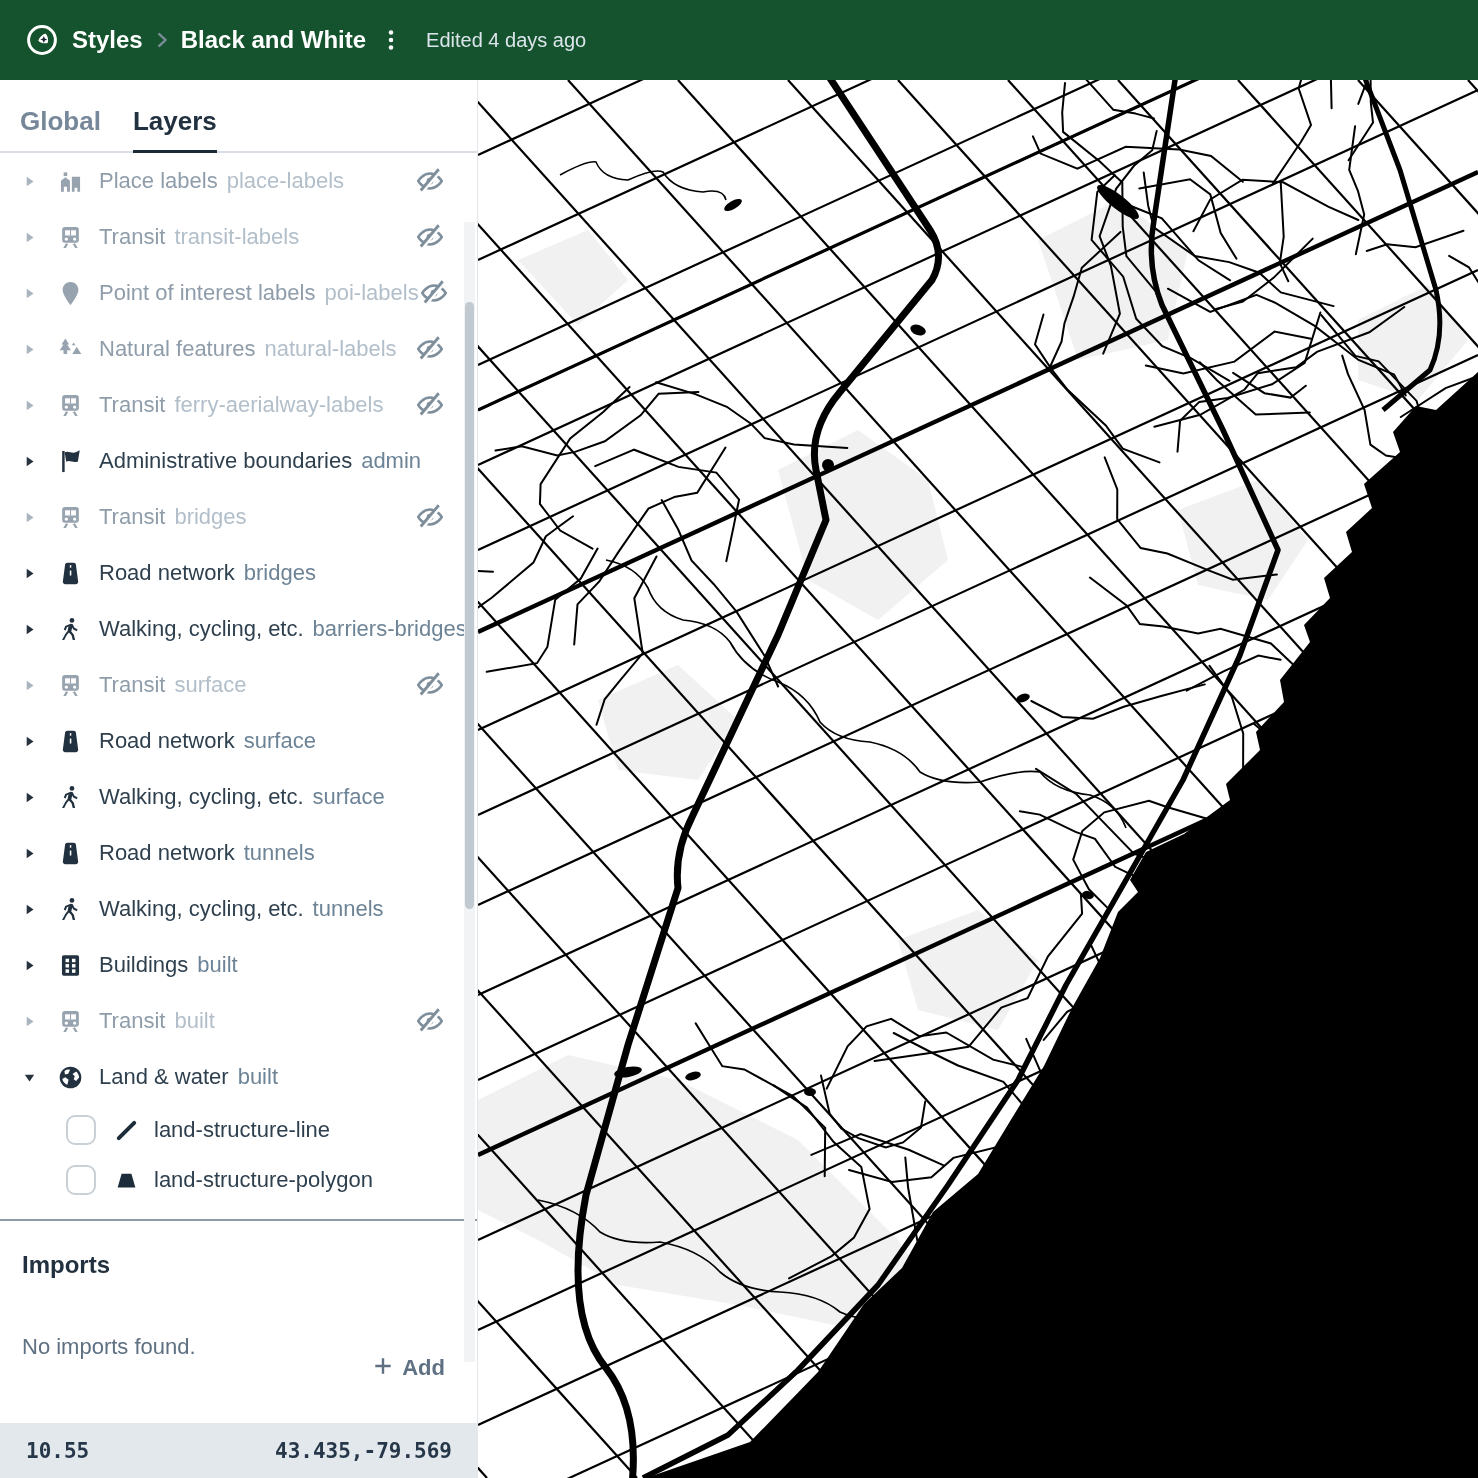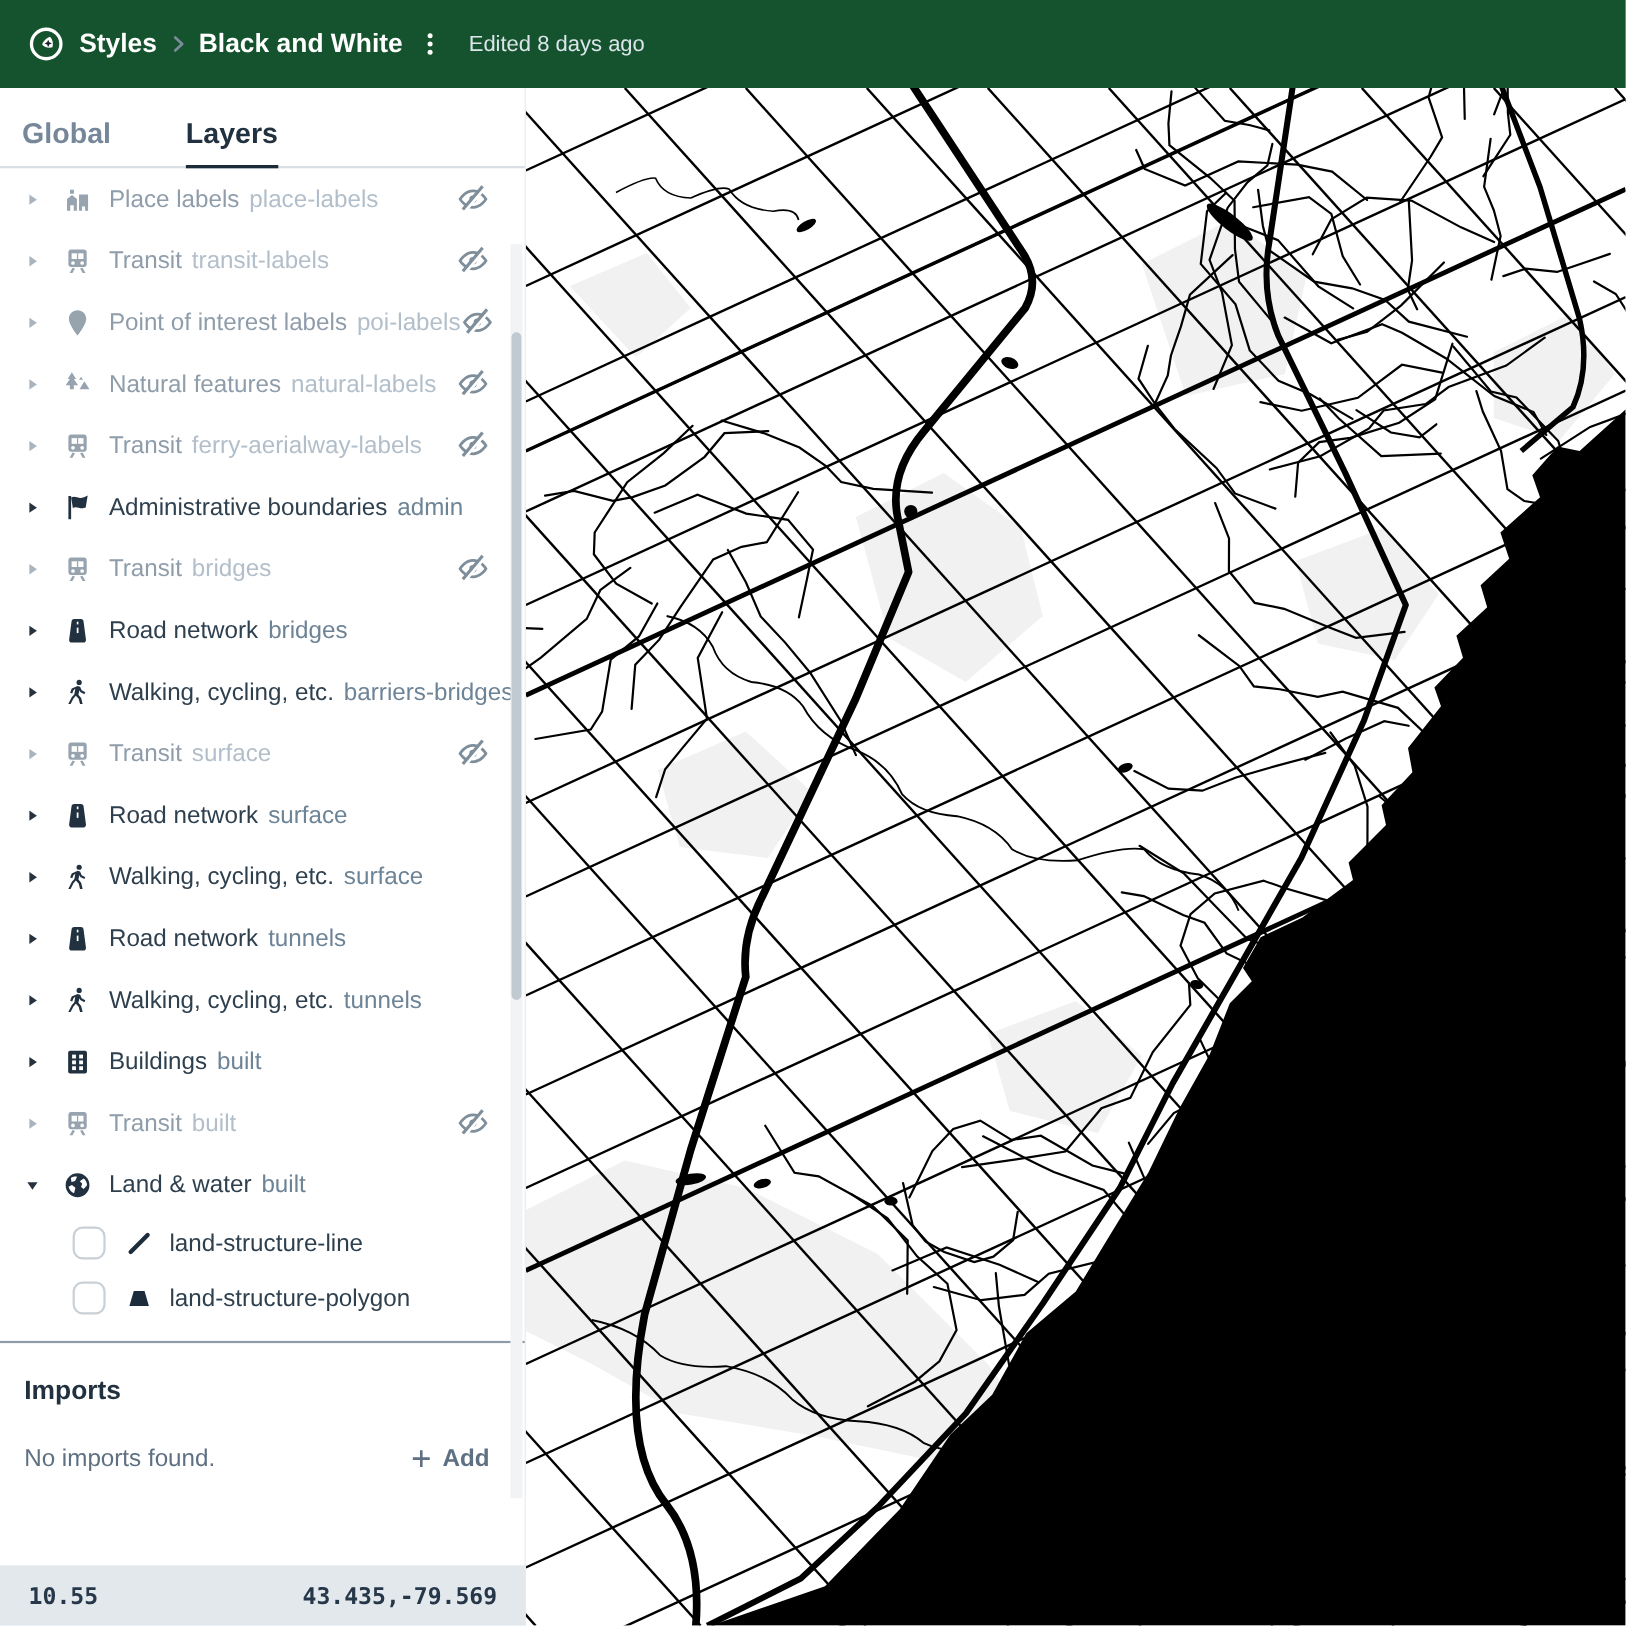--- a/index.html
+++ b/index.html
@@ -13,21 +13,21 @@
   .crumb-root{color:#fff;font-size:24px;font-weight:700;margin-left:14px;cursor:pointer;}
   .chev{width:22px;height:22px;margin:0 8px;flex:none;}
   .crumb-title{color:#fff;font-size:24px;font-weight:700;}
   .kebab{width:26px;height:26px;margin-left:12px;flex:none;cursor:pointer;}
   .edited{color:#dde5ec;font-size:20px;margin-left:22px;}
 
   
   .sidebar{position:absolute;top:80px;left:0;width:478px;height:1398px;background:#fff;
            border-right:1px solid #e2e6ea;box-sizing:border-box;}
   .tabs{display:flex;align-items:flex-end;height:71px;border-bottom:2px solid #d8dee3;
-        padding-left:20px;gap:68px;}
+        padding-left:20px;gap:32px;}
   .tab{font-size:26px;padding-bottom:14px;position:relative;cursor:pointer;}
   .tab.inactive{color:#76879a;font-weight:600;}
   .tab.active{color:#22313f;font-weight:700;}
   .tab.active::after{content:"";position:absolute;left:0;right:0;bottom:-2px;height:3px;background:#1c2b38;}
 
   .toolbar{height:62px;display:flex;align-items:center;padding-left:20px;position:relative;
            border-bottom:1px solid #dfe4e8;}
   .plusbtn{width:48px;height:48px;border-radius:10px;background:#4264fb;display:flex;
            align-items:center;justify-content:center;cursor:pointer;flex:none;}
   .plusbtn svg{width:28px;height:28px;color:#fff;}
@@ -54,22 +54,22 @@
             box-sizing:border-box;flex:none;cursor:pointer;}
   .childrow .ic{margin-left:18px;width:25px;height:25px;color:#1d2c3a;}
   .childrow .name{margin-left:15px;}
 
   .listend{margin-top:14px;border-top:2px solid #8e9aa6;}
 
   .imports{padding:30px 22px 0 22px;}
   .imports-heading{font-size:24px;font-weight:700;color:#22313f;}
   .imports-row{display:flex;align-items:center;margin-top:34px;}
   .imports-empty{font-size:22px;color:#5e7082;}
-  .addbtn{margin-left:auto;display:flex;align-items:center;color:#5e7082;font-weight:700;
-          font-size:22px;cursor:pointer;padding-right:10px;}
+  .addbtn{margin-left:auto;display:flex;color:#5e7082;font-weight:700;
+          font-size:22px;cursor:pointer;padding-right:10px;margin-top:42px;}
   .addbtn svg{width:22px;height:22px;margin-right:8px;}
 
   .statusbar{position:absolute;left:0;bottom:0;width:478px;height:55px;background:#e3e8ec;
              display:flex;align-items:center;justify-content:space-between;
              font-family:"DejaVu Sans Mono",monospace;font-size:21px;font-weight:600;
              color:#26374a;padding:0 26px;box-sizing:border-box;}
 
   .sb-track{position:absolute;top:142px;right:2px;width:11px;height:1140px;background:#f1f3f5;}
   .sb-thumb{position:absolute;top:80px;left:1px;width:9px;height:607px;background:#c2cad1;border-radius:5px;cursor:pointer;}
 
@@ -180,21 +180,21 @@
   <span class="crumb-root">Styles</span>
   <svg class="chev" viewBox="0 0 24 24">
     <path d="M9 5.5l7 6.5-7 6.5" fill="none" stroke="#7c8c9a" stroke-width="2.6" stroke-linecap="round" stroke-linejoin="round"></path>
   </svg>
   <span class="crumb-title">Black and White</span>
   <svg class="kebab" viewBox="0 0 24 24">
     <circle cx="12" cy="5" r="2.1" fill="#fff"></circle>
       <circle cx="12" cy="12" r="2.1" fill="#fff"></circle>
       <circle cx="12" cy="19" r="2.1" fill="#fff"></circle>
   </svg>
-  <span class="edited">Edited 8 days ago</span>
+  <span class="edited">Edited 4 days ago</span>
 </div>
 
 <div class="sidebar">
 
   <div class="tabs">
     <span class="tab inactive">Global</span>
     <span class="tab active">Layers</span>
   </div>
 
 

